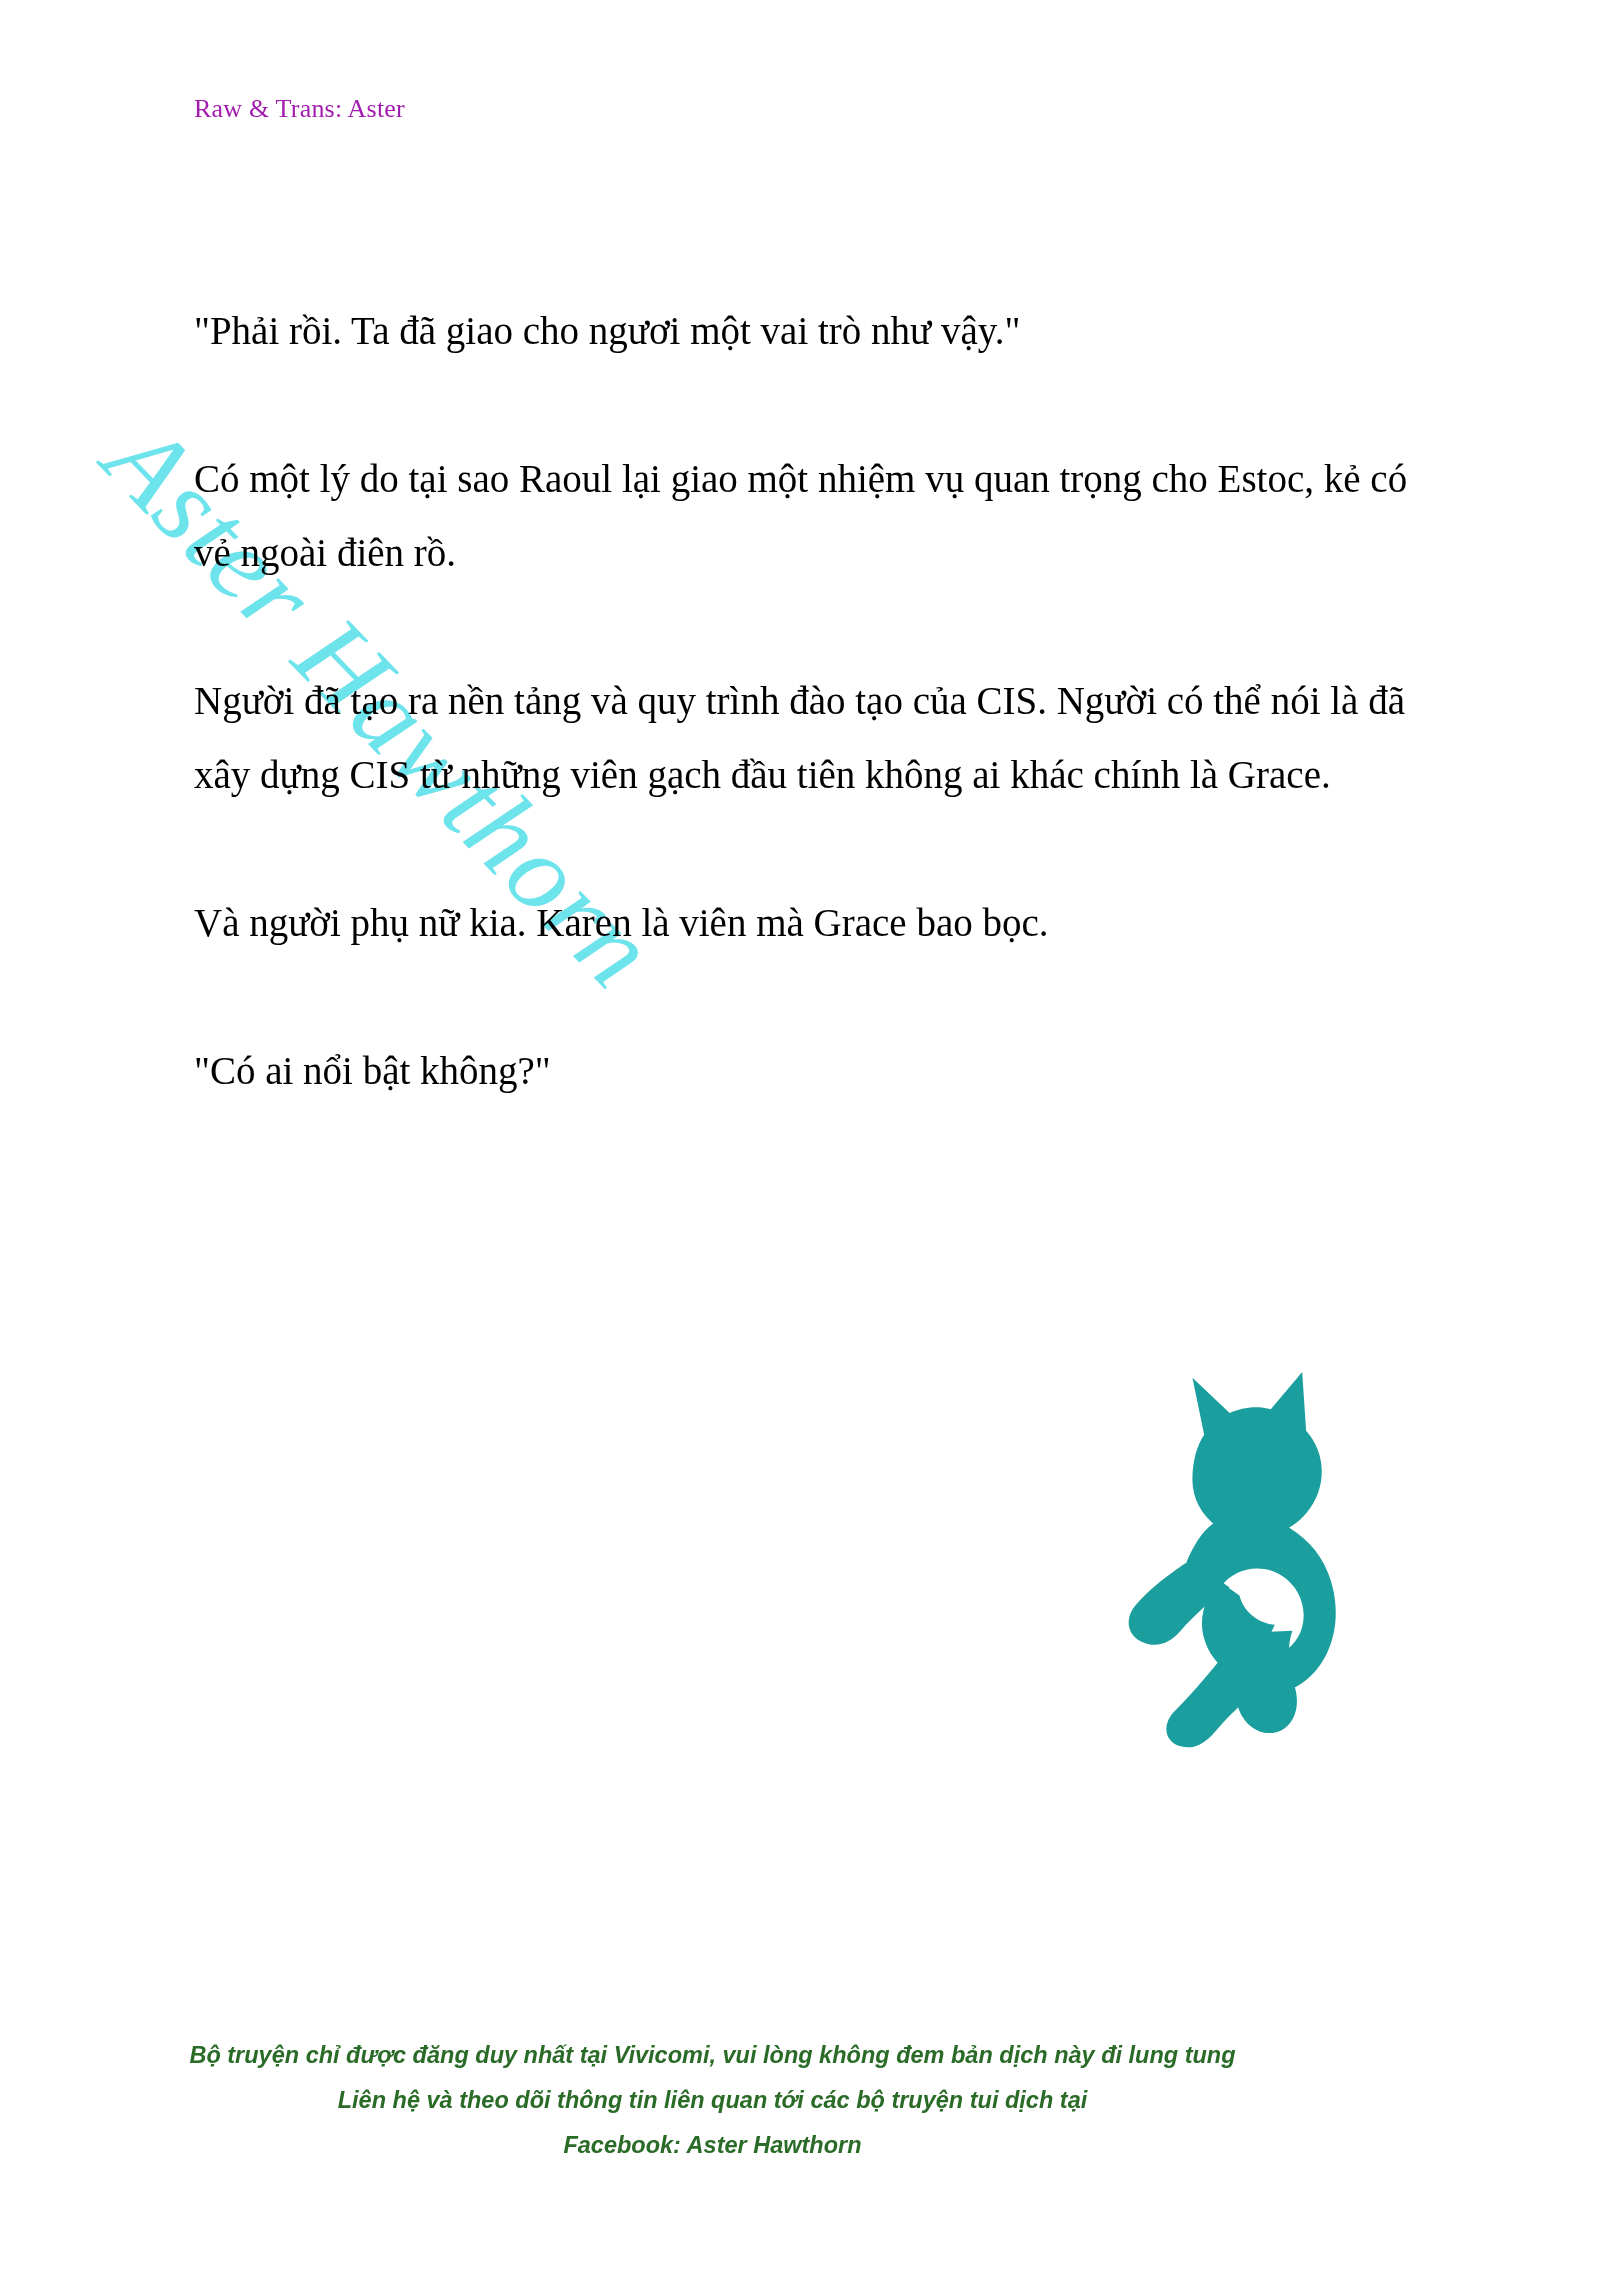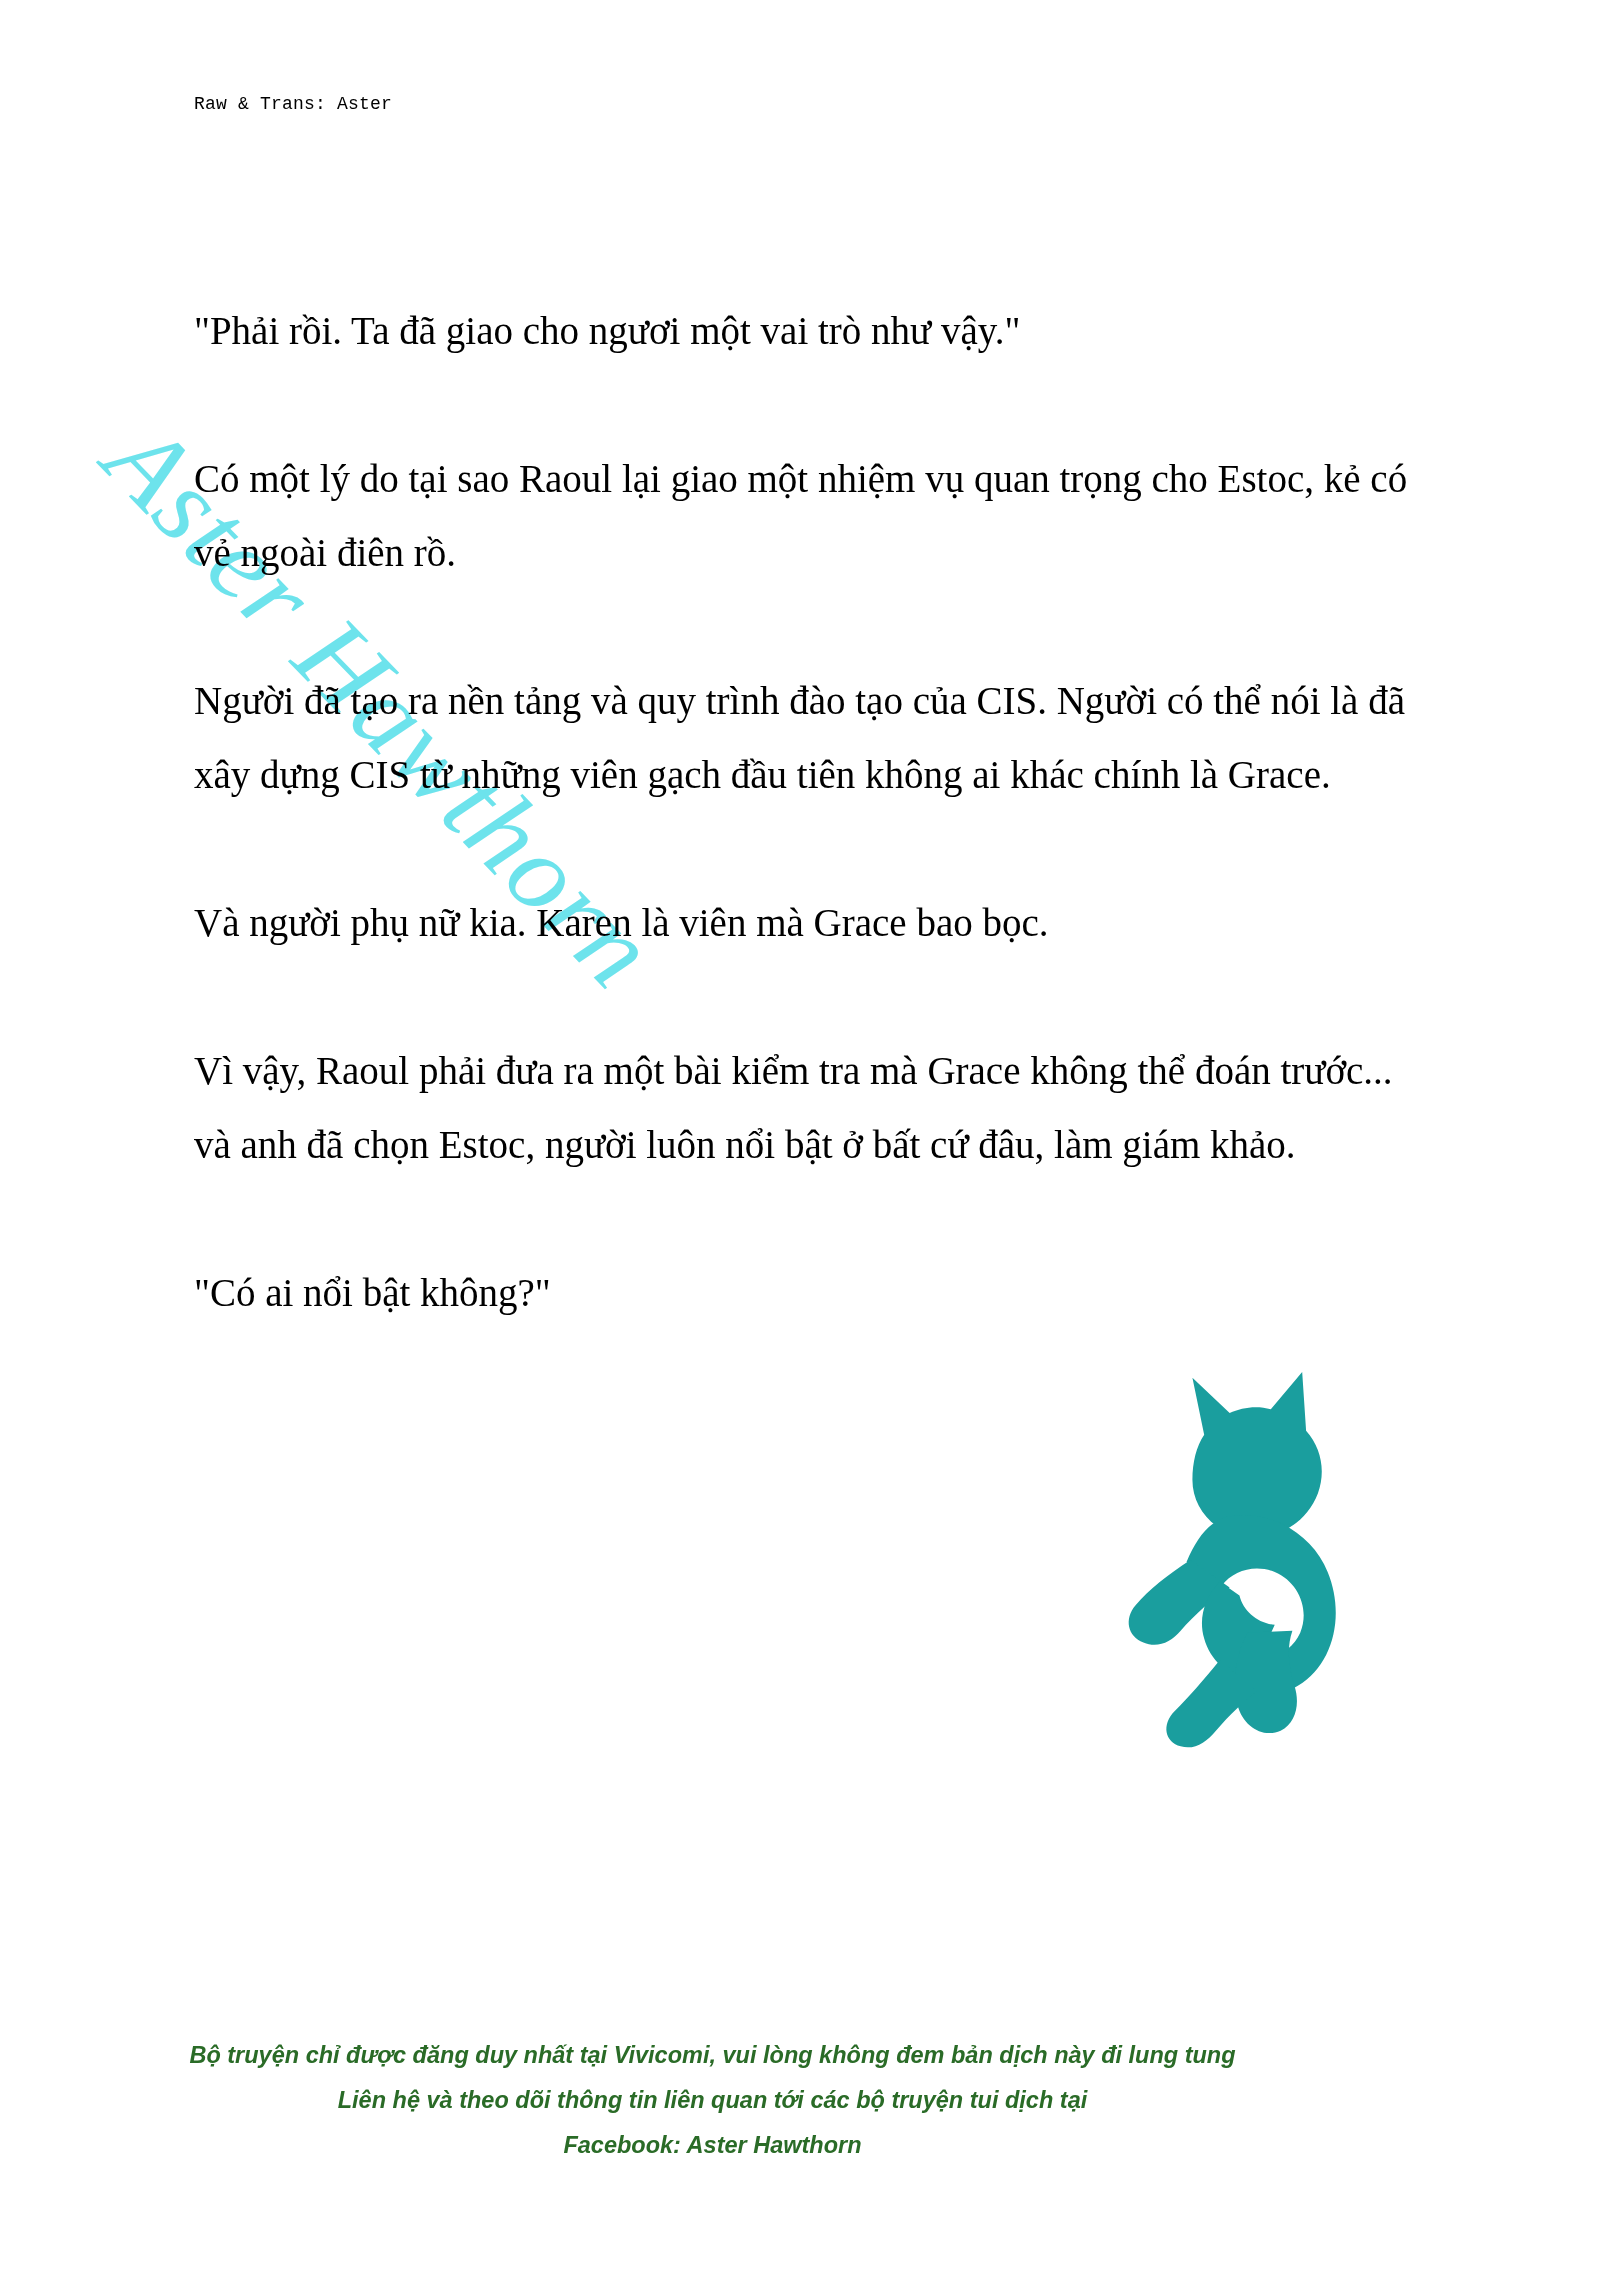--- a/index.html
+++ b/index.html
@@ -16,23 +16,23 @@
     height: 2293px;
     background: #ffffff;
     overflow: hidden;
   }
 
   
   .header {
     position: absolute;
     left: 194px;
     top: 94px;
-    font-family: Liberation Mono, monospace;
-    font-size: 18px;
-    color: #000000;
+    font-family: Liberation Serif, serif;
+    font-size: 26px;
+    color: #a21caf;
     letter-spacing: 0.2px;
     white-space: nowrap;
   }
 
   
   .body-block {
     position: absolute;
     left: 194px;
     top: 294px;
     width: 1235px;
@@ -176,21 +176,20 @@
                  Z"></path>
       </g>
     </svg>
   </div>
 
   <div class="body-block">
     <p class="para">"Phải rồi. Ta đã giao cho ngươi một vai trò như vậy."</p>
     <p class="para">Có một lý do tại sao Raoul lại giao một nhiệm vụ quan trọng cho Estoc, kẻ có vẻ ngoài điên rồ.</p>
     <p class="para">Người đã tạo ra nền tảng và quy trình đào tạo của CIS. Người có thể nói là đã xây dựng CIS từ những viên gạch đầu tiên không ai khác chính là Grace.</p>
     <p class="para">Và người phụ nữ kia. Karen là viên mà Grace bao bọc.</p>
-    <p class="para">Vì vậy, Raoul phải đưa ra một bài kiểm tra mà Grace không thể đoán trước... và anh đã chọn Estoc, người luôn nổi bật ở bất cứ đâu, làm giám khảo.</p>
     <p class="para">"Có ai nổi bật không?"</p>
   </div>
 
   <div class="footer">
     <div class="footer-line">Bộ truyện chỉ được đăng duy nhất tại Vivicomi, vui lòng không đem bản dịch này đi lung tung</div>
     <div class="footer-line">Liên hệ và theo dõi thông tin liên quan tới các bộ truyện tui dịch tại</div>
     <div class="footer-line">Facebook: Aster Hawthorn</div>
   </div>
 
 

